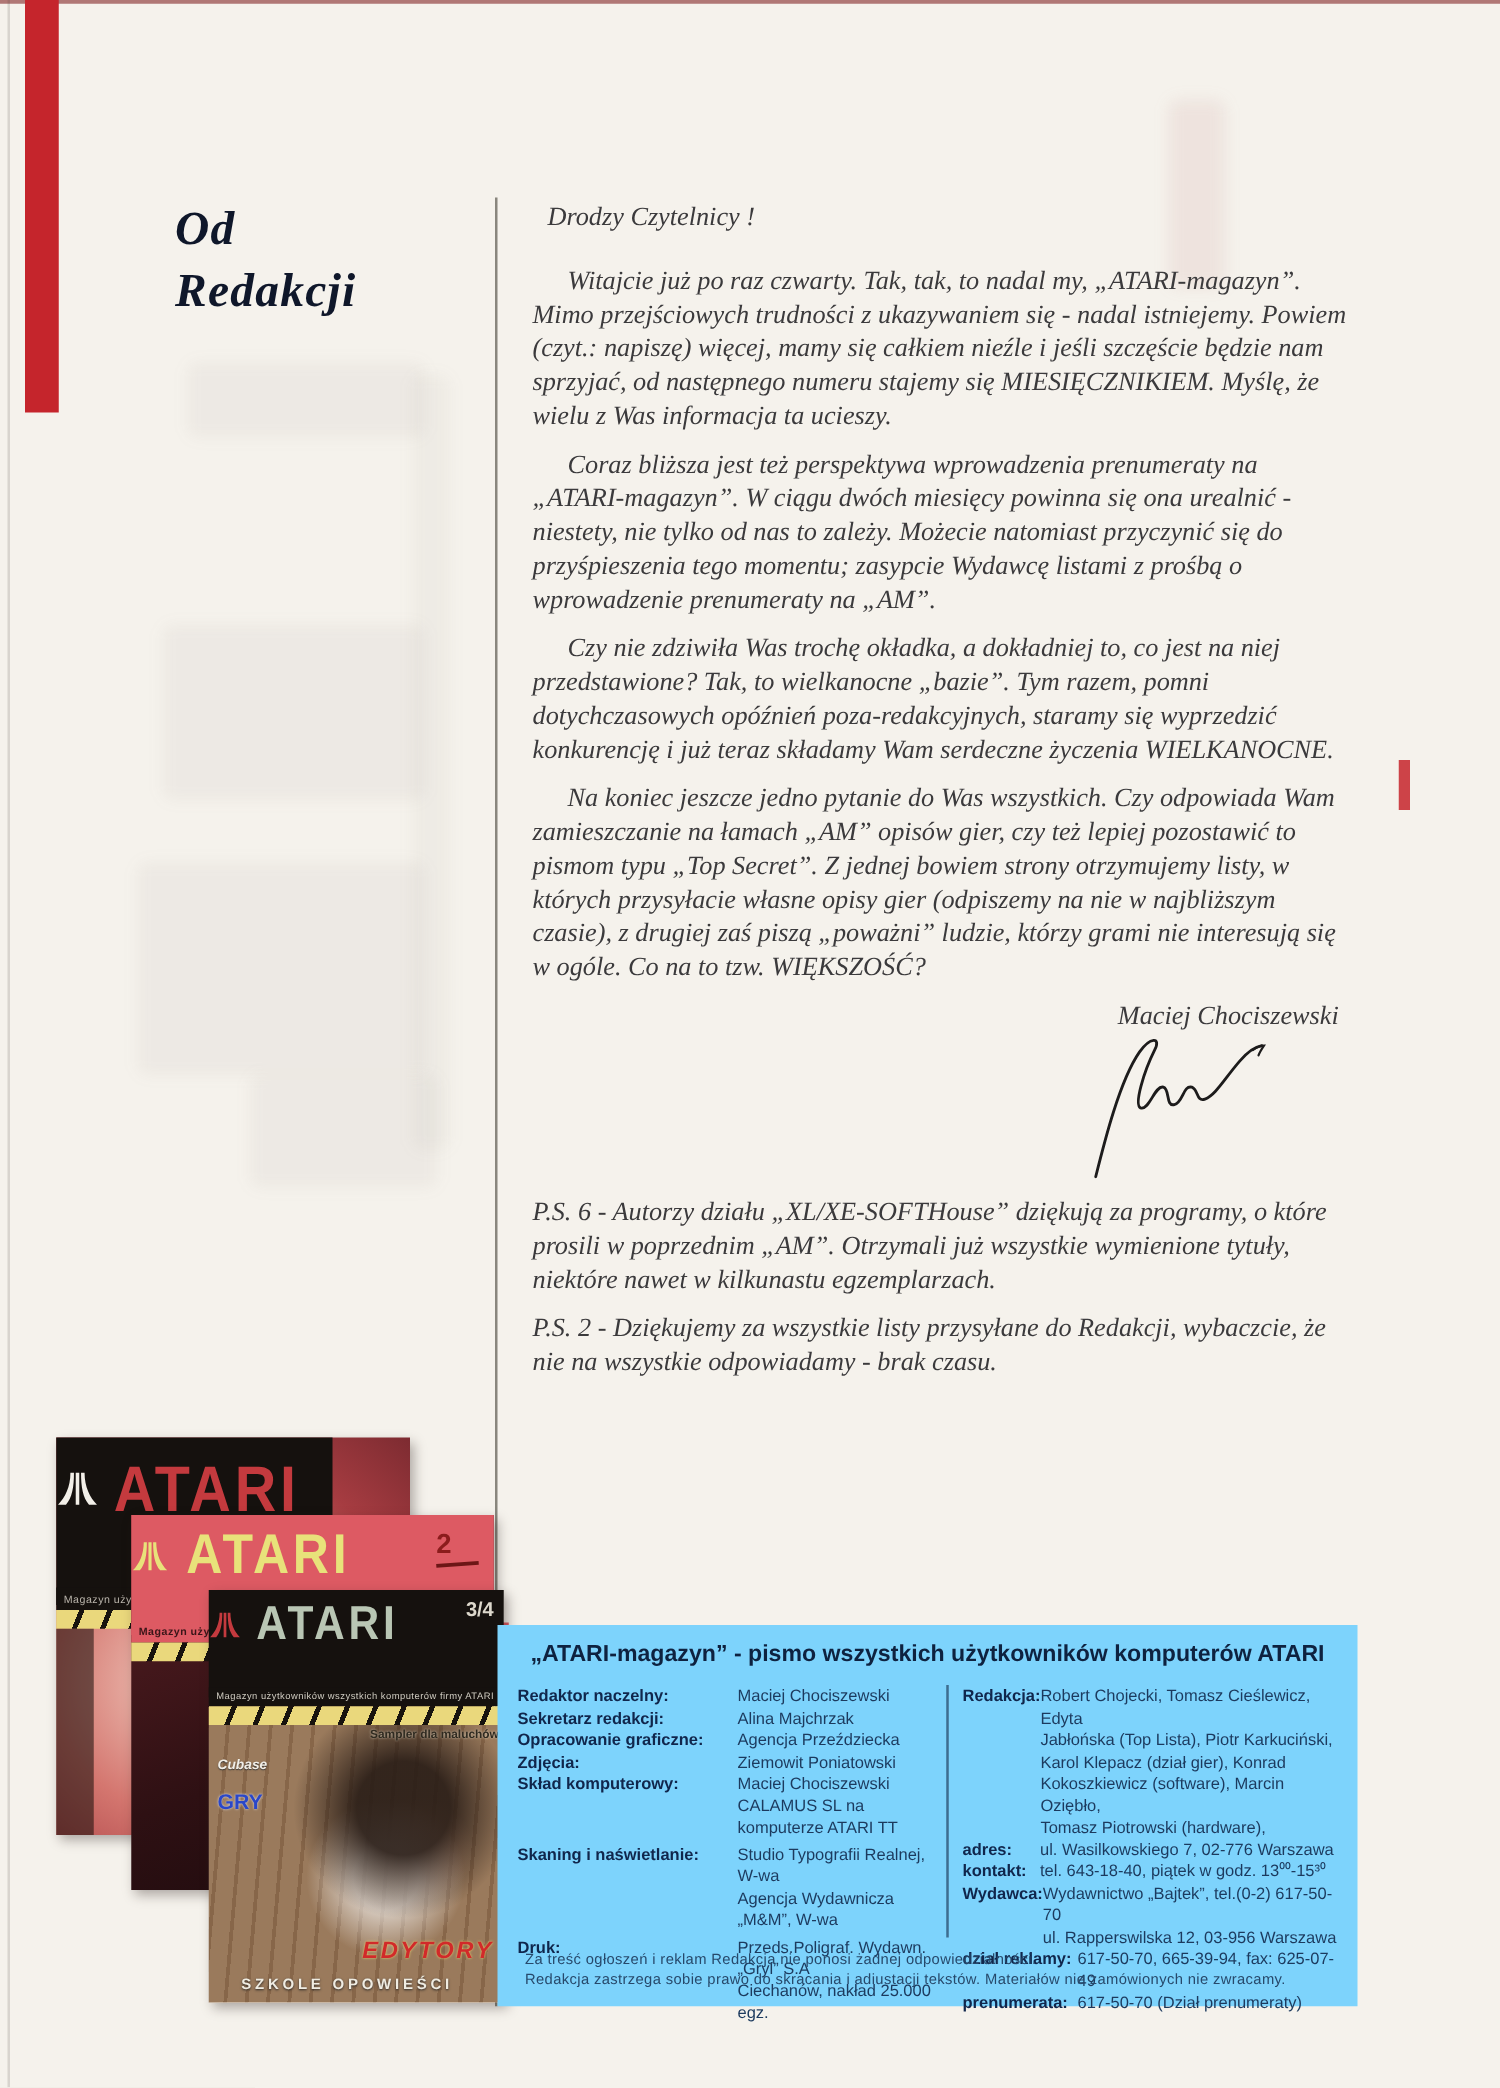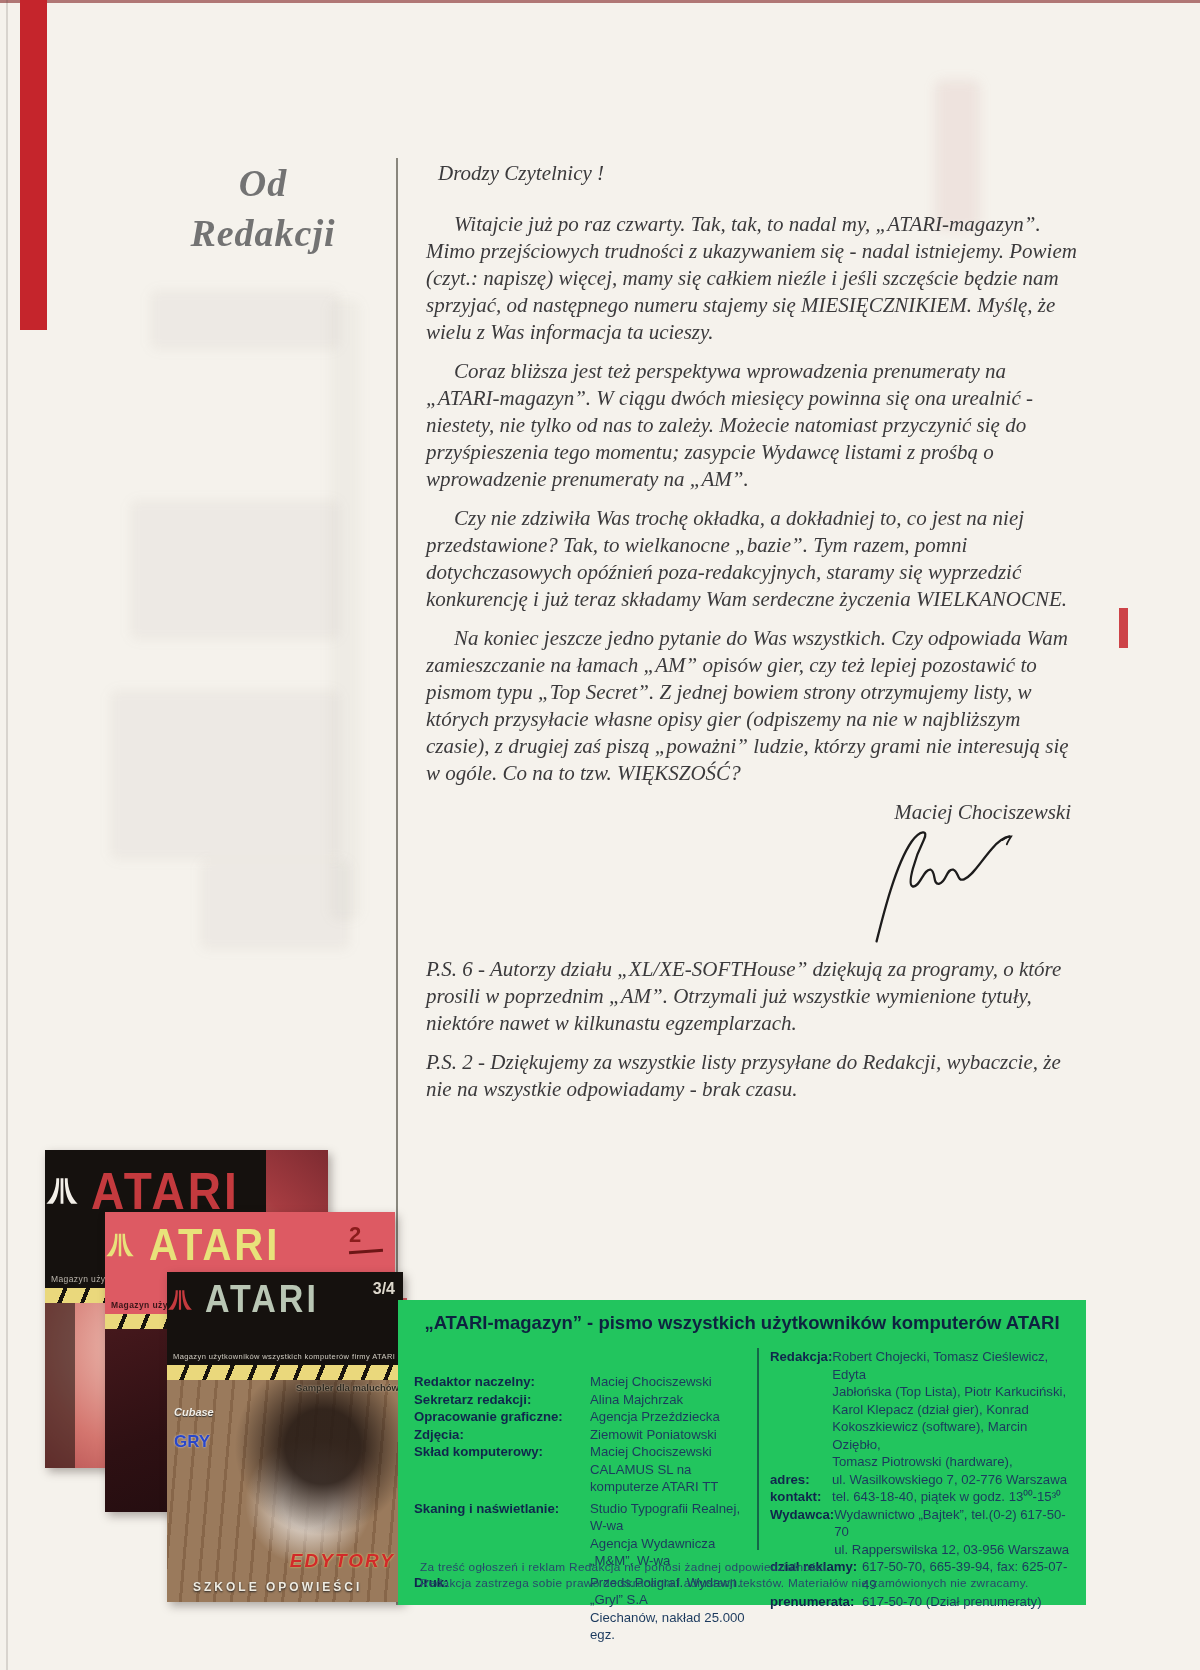--- a/index.html
+++ b/index.html
@@ -16,22 +16,22 @@
   .g1{left:150px;top:290px;width:190px;height:60px;}
   .g2{left:130px;top:500px;width:210px;height:140px;}
   .g3{left:110px;top:690px;width:230px;height:170px;}
   .g4{left:200px;top:860px;width:150px;height:90px;}
   .g5{left:935px;top:80px;width:45px;height:150px;background:rgba(190,120,120,.12);}
   .g6{left:330px;top:300px;width:30px;height:620px;background:rgba(120,110,100,.05);}
 
   .vrule{position:absolute;left:396px;top:158px;width:2px;height:1447px;background:#76736a;opacity:.85;}
 
   
-  .title{position:absolute;left:140px;top:158px;width:246px;text-align:center;
-         font-style:italic;font-weight:bold;font-size:38px;line-height:50px;color:#737373;letter-spacing:1px;}
+  .title{position:absolute;left:140px;top:158px;width:246px;text-align:left;
+         font-style:italic;font-weight:bold;font-size:38px;line-height:50px;color:#0f172a;letter-spacing:1px;}
 
   
   .content{position:absolute;left:426px;top:160px;width:655px;color:#3b3a3c;
            font-style:italic;font-size:21px;line-height:27px;}
   .content p{margin:0 0 12px 0;font-family:Liberation Serif, serif;}
   .para{text-indent:28px;}
   .greet{text-indent:12px;margin-bottom:24px !important;}
   .signname{text-align:right;margin:10px 10px 0 0 !important;}
   .sigwrap{display:flex;justify-content:flex-end;padding-right:55px;height:118px;}
   .ps{margin-top:12px !important;}
@@ -84,26 +84,26 @@
   .c3-label{position:absolute;font-family:"Liberation Sans",sans-serif;}
   .lab-top{top:2px;right:4px;font-size:9.5px;font-weight:bold;color:#2f2a20;text-shadow:0 0 2px rgba(240,230,210,.8);}
   .lab-cubase{left:7px;top:26px;font-size:11px;font-weight:bold;font-style:italic;color:#f2efe8;text-shadow:0 1px 1px #333;}
   .lab-gry{left:7px;top:52px;font-size:17px;font-weight:bold;color:#2a47c8;text-shadow:0 0 2px #e8e8f2;}
   .lab-edytory{right:8px;bottom:30px;font-size:19px;font-weight:bold;font-style:italic;color:#d12a2a;
                letter-spacing:2px;text-shadow:0 0 2px #f0d870;}
   .lab-bottom{left:26px;bottom:8px;font-size:12px;font-weight:bold;color:#efece2;letter-spacing:3px;
               text-shadow:0 1px 2px #222;}
 
   
-  .infobox{position:absolute;left:398px;top:1300px;width:688px;height:305px;background:#22c55e;
+  .infobox{position:absolute;left:398px;top:1300px;width:688px;height:305px;background:#7dd3fc;
            font-family:"Liberation Sans",sans-serif;color:#1c3a5e;}
   .ib-title{text-align:center;font-weight:bold;font-size:18.5px;color:#0e2240;padding-top:12px;}
   .ib-cols{position:absolute;left:0;top:46px;right:0;}
   .ib-divider{position:absolute;left:359px;top:48px;width:2px;height:202px;background:rgba(10,25,55,.55);}
-  .ib-left{position:absolute;left:16px;top:2px;width:335px;margin-top:25px;}
+  .ib-left{position:absolute;left:16px;top:2px;width:335px;}
   .ib-right{position:absolute;left:372px;top:2px;width:306px;}
   .irow{display:flex;font-size:13.2px;line-height:17.5px;}
   .ilabel{font-weight:bold;color:#10264c;flex:0 0 176px;}
   .ib-right .ilabel{flex:0 0 62px;}
   .ilabel.wide{flex:0 0 92px;}
   .ival span{display:block;}
   .gap{margin-top:4px;}
   .ib-foot{position:absolute;left:22px;right:20px;bottom:14px;font-size:11.8px;line-height:16px;
            color:#27496b;letter-spacing:.3px;}
 </style>

